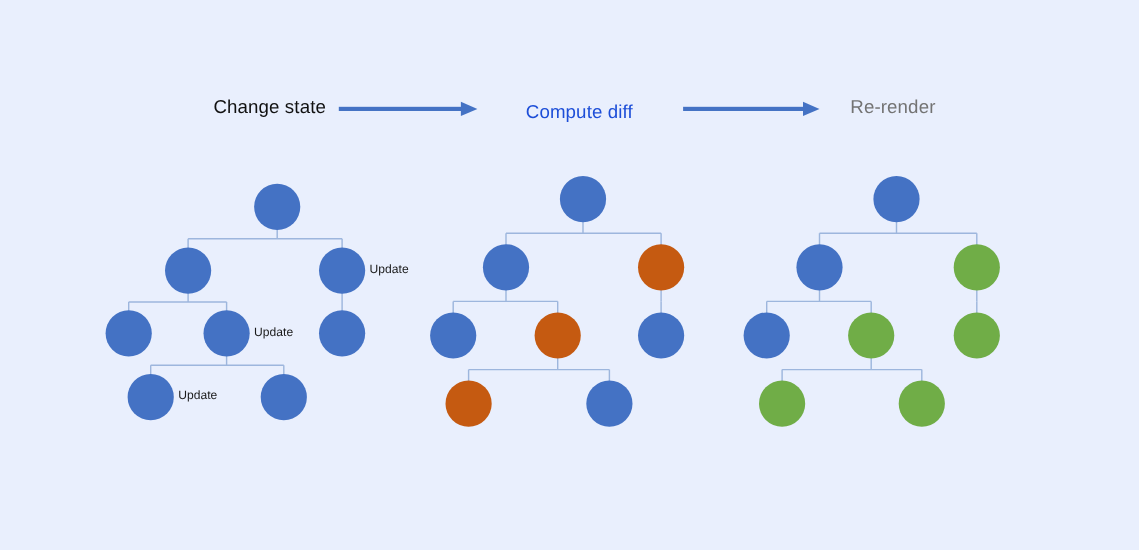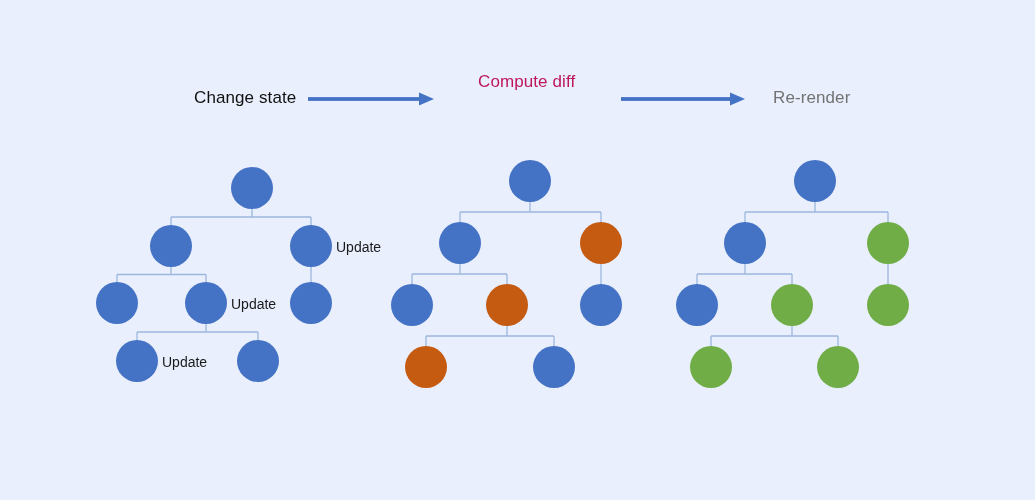--- a/index.html
+++ b/index.html
@@ -22,42 +22,42 @@
     position: absolute;
     font-family: "Liberation Sans", sans-serif;
     font-size: 17px;
     color: #111111;
     white-space: nowrap;
     letter-spacing: 0.1px;
   }
   .node-label {
     position: absolute;
     font-family: "Liberation Sans", sans-serif;
-    font-size: 14px;
+    font-size: 11px;
     color: #1a1a1a;
     white-space: nowrap;
   }
   .tree-svg {
     position: absolute;
     left: 0;
     top: 0;
     overflow: visible;
   }
   .arrow-svg {
     position: absolute;
     overflow: visible;
   }
 </style>
 </head>
 <body>
 
 <div id="canvas">
   <div id="flow-layer">
       <div class="stage-label" style="left: 194px; top: 88px; color: rgb(17, 17, 17);">Change state</div>
-      <div class="stage-label" style="left: 478px; top: 72px; color: #be185d;">Compute diff</div>
+      <div class="stage-label" style="left: 478px; top: 92px; color: #1d4ed8;">Compute diff</div>
       <div class="stage-label" style="left: 773px; top: 88px; color: #737373;">Re-render</div>
       <svg class="arrow-svg" width="130" height="22" style="left: 308px; top: 88px;">
         <rect x="0" y="9.1" width="113" height="3.8" fill="#4472c4"></rect>
         <polygon points="111,4.5 126,11 111,17.5" fill="#4472c4"></polygon>
       </svg>
       <svg class="arrow-svg" width="128" height="22" style="left: 621px; top: 88px;">
         <rect x="0" y="9.1" width="111" height="3.8" fill="#4472c4"></rect>
         <polygon points="109,4.5 124,11 109,17.5" fill="#4472c4"></polygon>
       </svg>
     </div>

